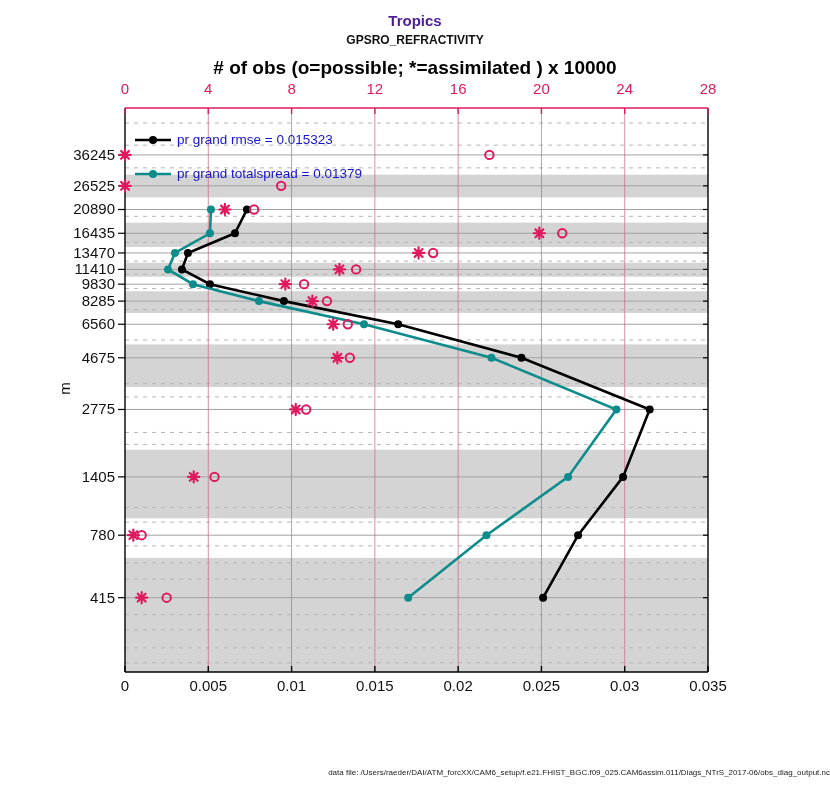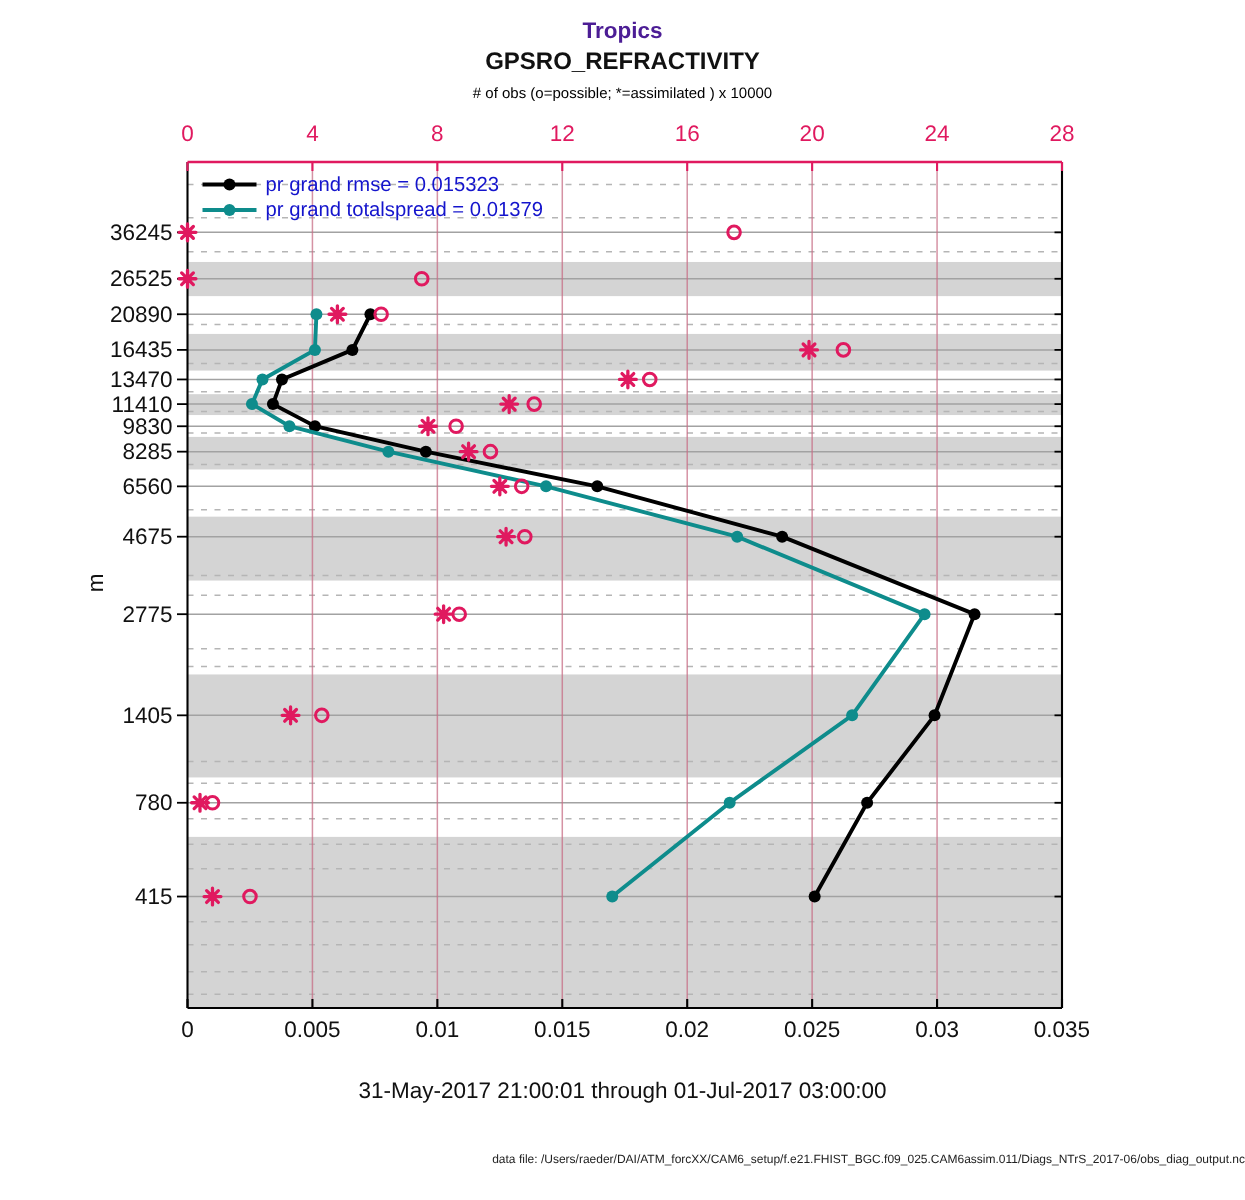--- a/index.html
+++ b/index.html
@@ -1,29 +1,29 @@
 <!DOCTYPE html>
 <html><head>
 <meta charset="utf-8">
 <style>
   html,body{margin:0;padding:0;background:#fff;}
   #page{position:relative;width:830px;height:800px;background:#fff;
         font-family:"Liberation Sans","DejaVu Sans",sans-serif;overflow:hidden;}
   .ctr{position:absolute;left:0;right:0;text-align:center;}
   #title-region{top:12px;font-size:15px;font-weight:bold;color:#4c1d95;}
-  #title-var{top:33px;font-size:16px;font-weight:bold;color:#111;}
-  #top-axis-label{top:57px;font-size:10px;font-weight:400;}
+  #title-var{top:33px;font-size:12px;font-weight:bold;color:#111;}
+  #top-axis-label{top:57px;font-size:19px;font-weight:700;}
   #xlabel{top:699px;font-size:15px;color:#111;}
   #timespan{top:719px;font-size:15px;color:#111;}
   #footer{top:768px;font-size:8px;color:#222;text-align:right;}
   #ylabel{position:absolute;left:58px;top:380px;font-size:15px;color:#111;
           transform:rotate(-90deg);transform-origin:center;}
   #plot-svg{position:absolute;left:0;top:0;}
   #legend{position:absolute;left:134px;top:114px;}
-  .legend-row{display:flex;align-items:center;height:17px;}
+  .legend-row{display:flex;align-items:center;height:17px;margin-top:17px;}
   .legend-row span{font-size:13.5px;margin-left:5px;}
   .legend-sample{width:38px;height:12px;}
 </style>
 </head>
 <body>
 
 <div id="page">
   <div id="title-region" class="ctr">Tropics</div>
   <div id="title-var" class="ctr">GPSRO_REFRACTIVITY</div>
   <div id="top-axis-label" class="ctr"># of obs (o=possible; *=assimilated ) x 10000</div>
@@ -224,15 +224,14 @@
     <div class="legend-row">
       <svg class="legend-sample">
         <line x1="1" y1="6" x2="37" y2="6" stroke-width="2.6" stroke="#0e8c8c"></line>
         <circle cx="19" cy="6" r="4" fill="#0e8c8c"></circle>
       </svg>
       <span style="color: rgb(20, 20, 204);">pr grand totalspread = 0.01379</span>
     </div>
   </div>
 
   <div id="ylabel">m</div>
-  <div id="timespan" class="ctr">31-May-2017 21:00:01 through 01-Jul-2017 03:00:00</div>
   <div id="footer" class="ctr">data file: /Users/raeder/DAI/ATM_forcXX/CAM6_setup/f.e21.FHIST_BGC.f09_025.CAM6assim.011/Diags_NTrS_2017-06/obs_diag_output.nc</div>
 </div>
 
 </body></html>

